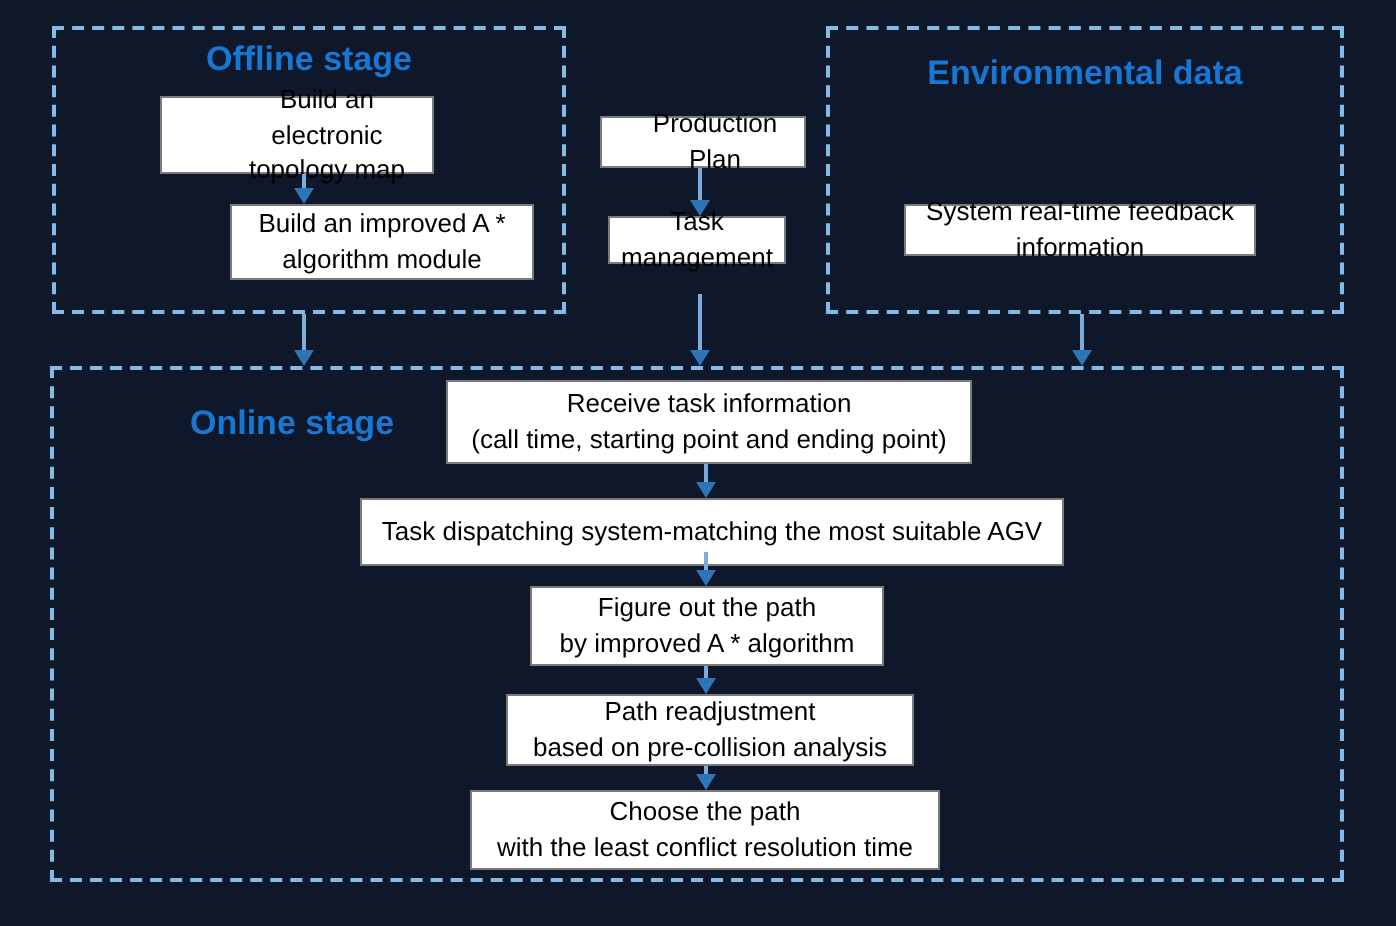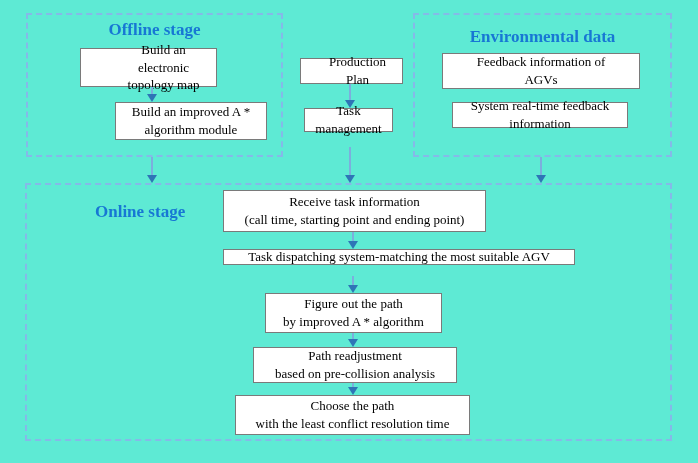--- a/index.html
+++ b/index.html
@@ -7,22 +7,22 @@
     --stage-title:#1777d4;
     --box-border:#7a7a7a;
     --arrow-shaft:#7caedd;
     --arrow-head:#2e75b6;
     --box-text:#000000;
   }
   html,body{margin:0;padding:0;background:#ffffff;}
   .canvas{
     position:relative;
     width:698px;height:463px;
-    background:#5eead4;
-    font-family:Liberation Serif, serif;
+    background:#0f172a;
+    font-family:Liberation Sans, sans-serif;
     overflow:hidden;
   }
   .container{
     position:absolute;
     border:2px dashed var(--container-border);
     box-sizing:border-box;
     background:transparent;
   }
   .stage-title{
     position:absolute;
@@ -83,34 +83,32 @@
 
   <div class="box" style="left:300px;top:58px;width:103px;height:26px;padding-left:16px;">Production Plan</div>
   <div class="arrow" style="left:349px;top:84px;height:16px;"></div>
   <div class="box" style="left:304px;top:108px;width:89px;height:24px;">Task
 management</div>
   <div class="arrow" style="left:349px;top:147px;height:28px;"></div>
 
   <div class="container" style="left:413px;top:13px;width:259px;height:144px;">
     <div class="stage-title centered" style="top:12px;">Environmental data</div>
   </div>
-  <div class="box" style="left:442px;top:53px;width:198px;height:36px;">Feedback information of
-AGVs</div>
   <div class="box" style="left:452px;top:102px;width:176px;height:26px;">System real-time feedback
 information</div>
   <div class="arrow" style="left:540px;top:157px;height:18px;"></div>
 
   <div class="container" style="left:25px;top:183px;width:647px;height:258px;"></div>
   <div class="stage-title" style="left:95px;top:202px;">Online stage</div>
 
   <div class="box" style="left:223px;top:190px;width:263px;height:42px;">Receive task information
 (call time, starting point and ending point)</div>
   <div class="arrow" style="left:352px;top:232px;height:9px;"></div>
 
-  <div class="box" style="left:180px;top:249px;width:352px;height:16px;margin-left:43px;">Task dispatching system-matching the most suitable AGV</div>
+  <div class="box" style="left:180px;top:249px;width:352px;height:34px;">Task dispatching system-matching the most suitable AGV</div>
   <div class="arrow" style="left:352px;top:276px;height:9px;"></div>
 
   <div class="box" style="left:265px;top:293px;width:177px;height:40px;">Figure out the path
 by improved A * algorithm</div>
   <div class="arrow" style="left:352px;top:333px;height:6px;"></div>
 
   <div class="box" style="left:253px;top:347px;width:204px;height:36px;">Path readjustment
 based on pre-collision analysis</div>
   <div class="arrow" style="left:352px;top:383px;height:4px;"></div>
 

